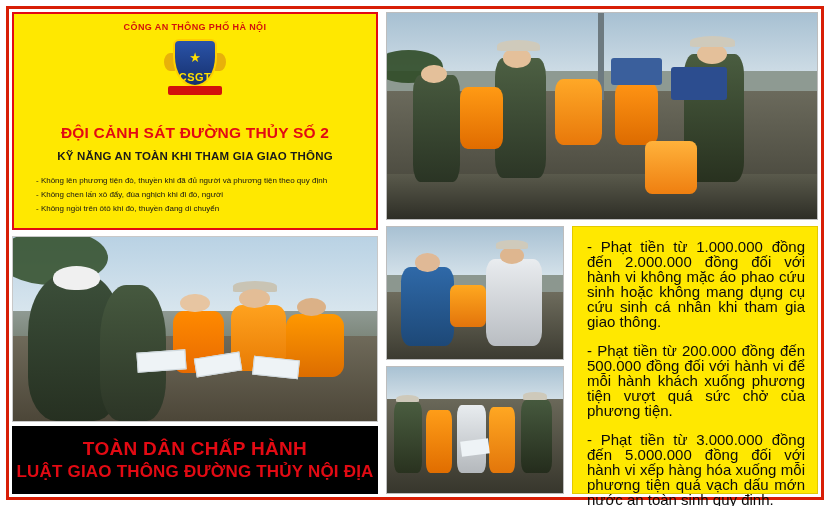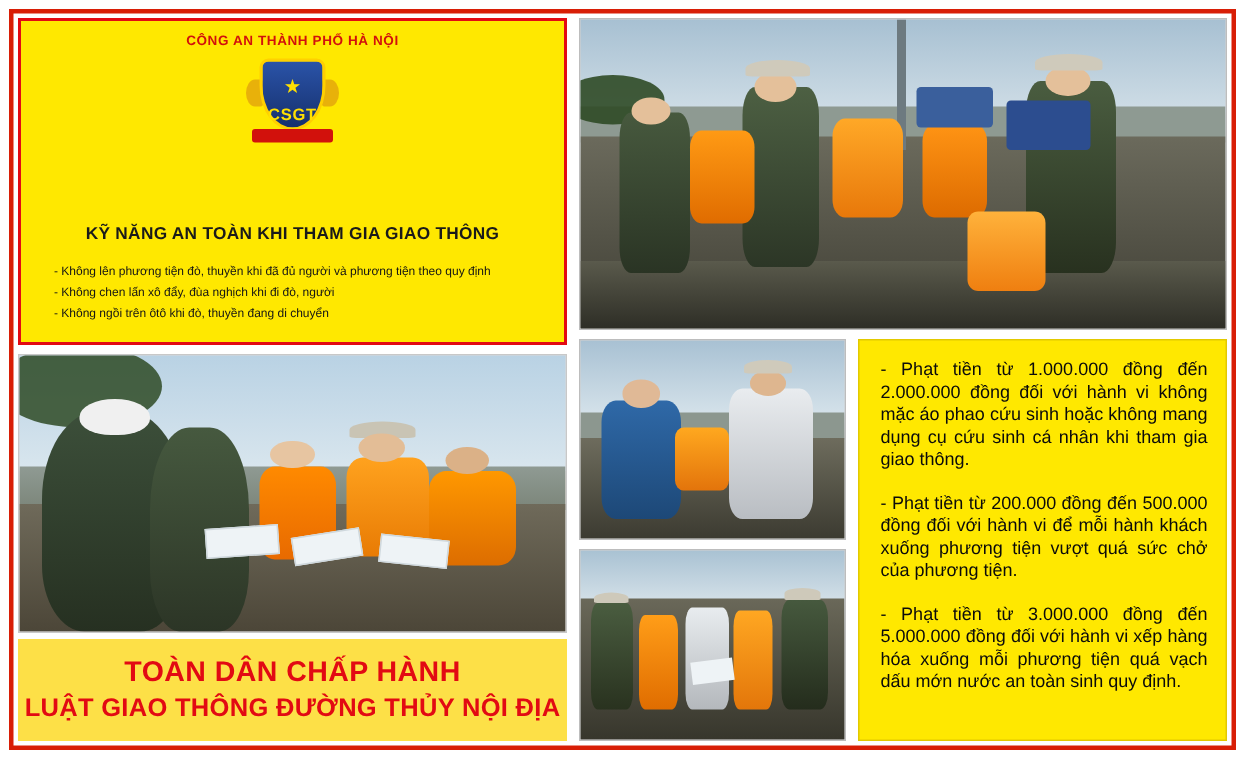--- a/index.html
+++ b/index.html
@@ -204,21 +204,21 @@
   .pl-p2 { left:66%; top:66%; width:12%; height:9%; transform:rotate(6deg); }
   .pl-p3 { left:34%; top:62%; width:13%; height:10%; transform:rotate(-4deg); }
 
   
   .slogan-box {
     position: absolute;
     left: 0;
     top: 414px;
     width: 366px;
     height: 68px;
-    background: #fde047;
+    background: #000000;
     display: flex;
     flex-direction: column;
     align-items: center;
     justify-content: center;
   }
   .slogan1 {
     font-size: 19px;
     font-weight: bold;
     color: #e20a13;
     letter-spacing: 0.3px;
@@ -315,48 +315,49 @@
     top: 214px;
     width: 246px;
     height: 268px;
     background: #ffe800;
     border: 1px solid #e2c900;
     box-sizing: border-box;
     padding: 12px 12px 8px 14px;
   }
   .yellow-text p {
     margin: 0 0 14px 0;
-    font-size: 12px;
+    font-size: 15px;
     line-height: 15px;
     color: #0b0b0b;
     text-align: justify;
   }
 </style>
 </head>
 <body>
 
 <div id="poster">
 
   <div class="frame"></div>
 
   <div class="left-col">
 
     <div class="yellow-panel">
-      <div class="org-line">CÔNG AN THÀNH PHỐ HÀ NỘI</div>
+      <div class="org-line">CÔNG AN THÔNG PHỐ HÀ NỘI</div>
 
       <div class="emblem">
         <div class="wings-l"></div>
         <div class="wings-r"></div>
         <div class="shield">
           <div class="star">★</div>
           <div class="csgt">CSGT</div>
         </div>
         <div class="banner"></div>
       </div>
 
+      <div class="title2">ĐỘI CẢNH SÁT ĐƯỜNG THỦY SỐ 2</div>
       <div class="title3">KỸ NĂNG AN TOÀN KHI THAM GIA GIAO THÔNG</div>
 
       <ul class="bullets">
         <li>- Không lên phương tiện đò, thuyền khi đã đủ người và phương tiện theo quy định</li>
         <li>- Không chen lấn xô đẩy, đùa nghịch khi đi đò, người</li>
         <li>- Không ngồi trên ôtô khi đò, thuyền đang di chuyển</li>
       </ul>
     </div>
 
     <div class="photo-left">

